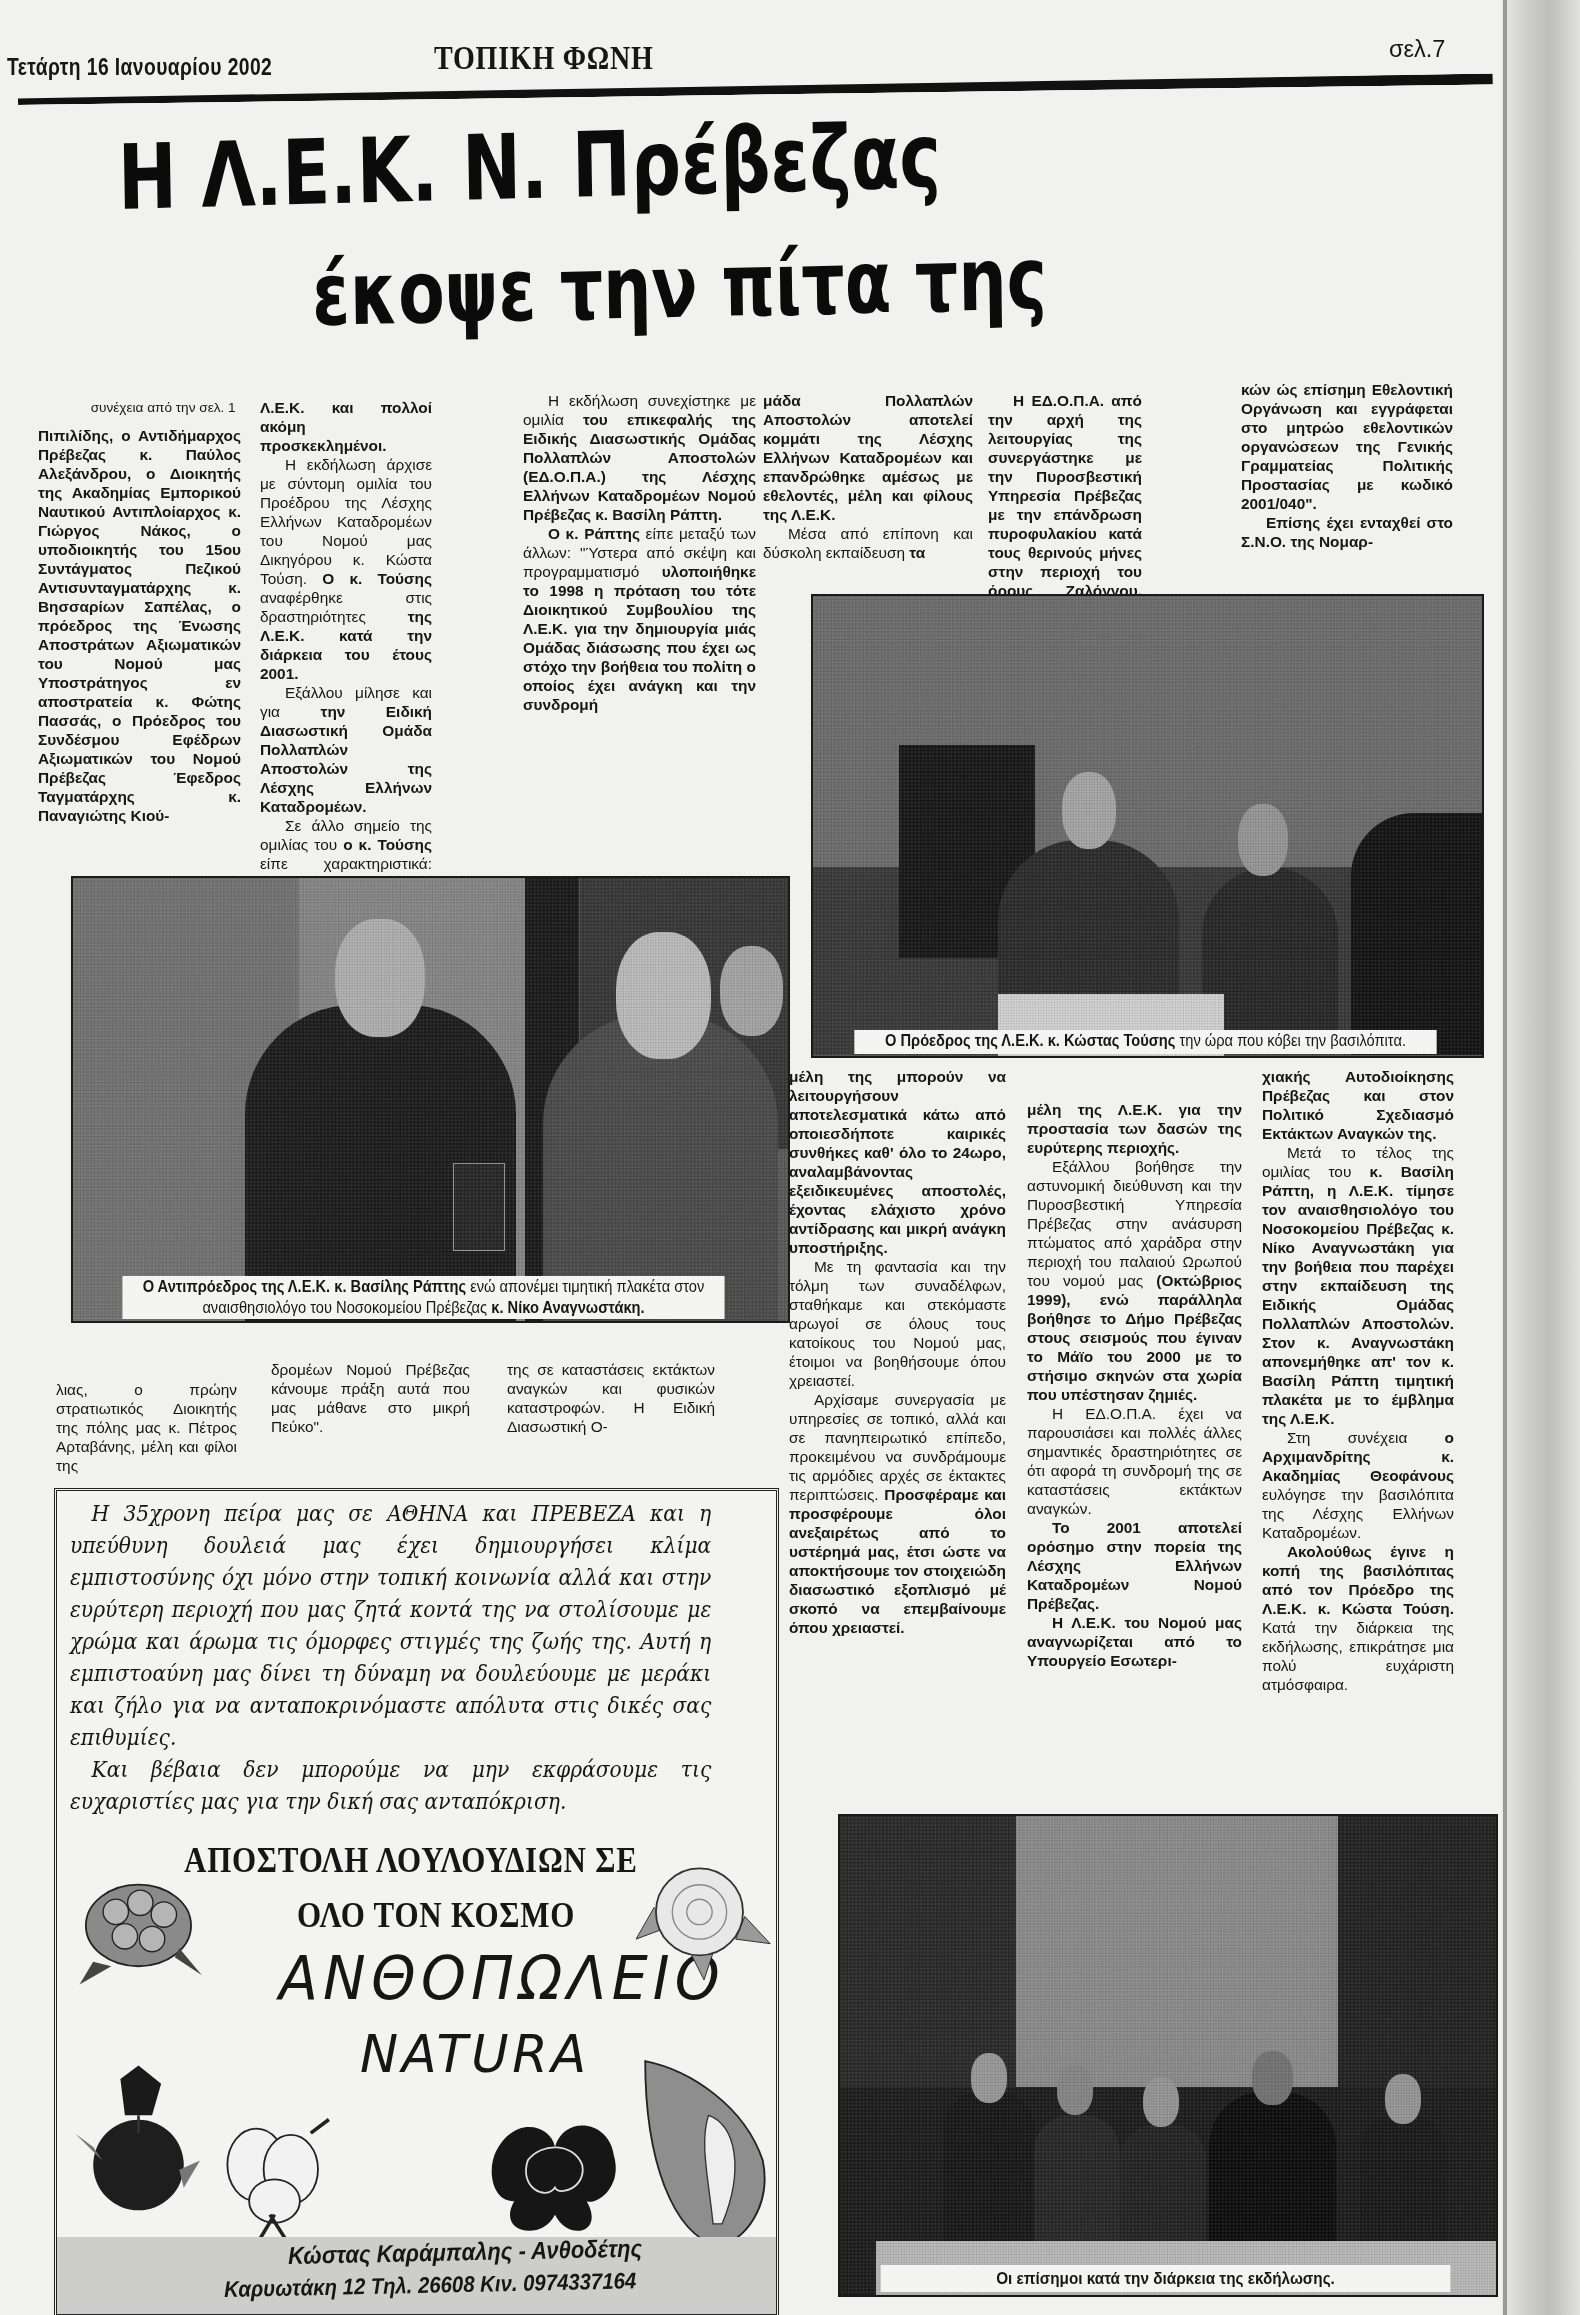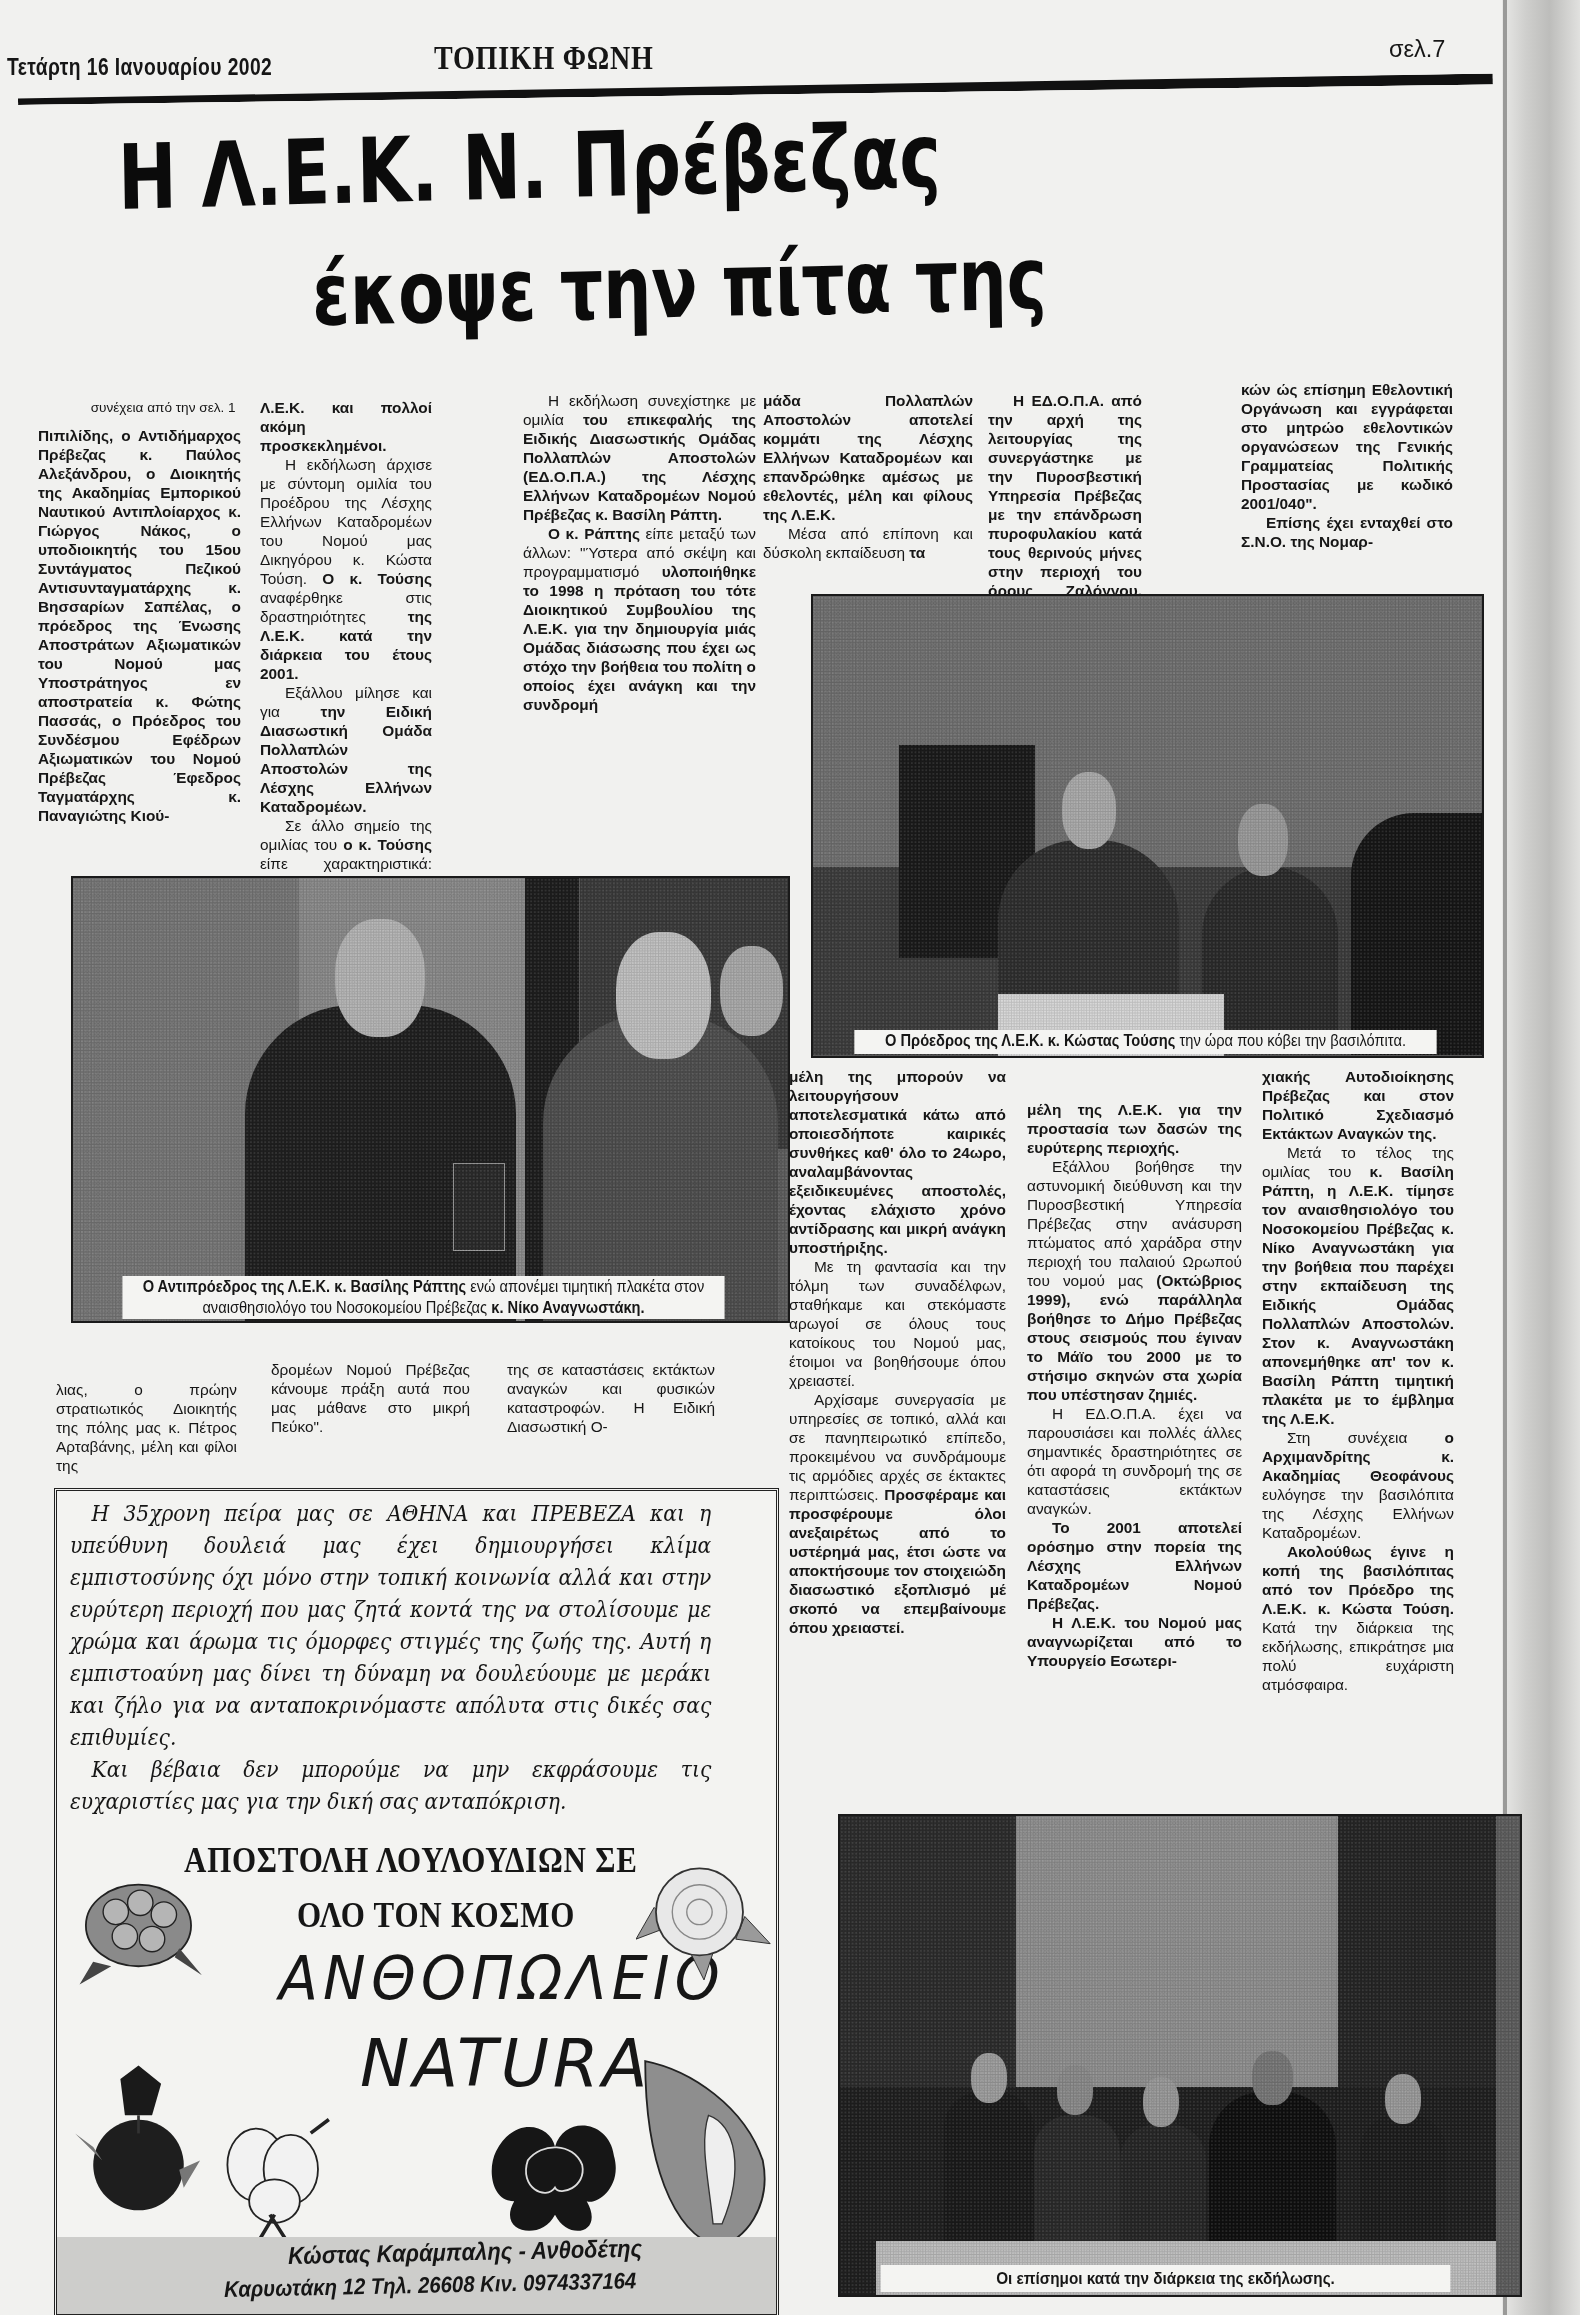--- a/index.html
+++ b/index.html
@@ -49,21 +49,21 @@
   .cap-normal { font-weight: normal; }
 
   
   .ad { position: absolute; left: 54px; top: 1488px; width: 719px; height: 823px; border: 3.6px double #222; background: #f3f3f1; }
   .ad-text { position: absolute; left: 12.7px; top: 7.2px; width: 697px; font-family: "DejaVu Serif", serif; font-style: italic; font-size: 22px; line-height: 32px; text-align: justify; transform: scaleX(0.92); transform-origin: left; }
   .ad-text p { margin: 0; }
   .ad-text p.ind { text-indent: 23.5px; }
   .ad-line1 { font-family: "Liberation Serif", serif; font-weight: bold; font-size: 36px; position: absolute; left: 127px; top: 348px; transform: scaleX(0.86); transform-origin: left; letter-spacing: 0.9px; }
   .ad-line2 { font-family: "Liberation Serif", serif; font-weight: bold; font-size: 36px; position: absolute; left: 240px; top: 403px; transform: scaleX(0.86); transform-origin: left; letter-spacing: 0.9px; }
   .ad-brand1 { position: absolute; left: 222px; top: 452px; font-family: "DejaVu Sans", sans-serif; font-size: 60px; letter-spacing: 5.4px; font-weight: normal; font-style: italic; transform: scaleX(0.95); transform-origin: left; }
-  .ad-brand2 { position: absolute; left: 303px; top: 534px; font-family: "DejaVu Sans", sans-serif; font-size: 66px; letter-spacing: 3.6px; font-style: italic; }
+  .ad-brand2 { position: absolute; left: 303px; top: 534px; font-family: "DejaVu Sans", sans-serif; font-size: 51px; letter-spacing: 3.6px; font-style: italic; }
   .ad-footer { position: absolute; left: 0; right: 0; bottom: 0; height: 77px; background: #cdcdcb; }
   .ad-owner { position: absolute; left: 231px; top: 5.4px; font-style: italic; font-weight: bold; font-size: 24.4px; transform: rotate(-1.2deg) scaleX(0.9); transform-origin: left; }
   .ad-addr { position: absolute; left: 167px; top: 40px; font-style: italic; font-weight: bold; font-size: 22.6px; transform: rotate(-1.2deg) scaleX(0.9); transform-origin: left; }
   .flower { position: absolute; }
 </style>
 </head>
 <body>
 
 <div class="page-edge"></div>
 <div class="edge-line"></div>
@@ -162,21 +162,21 @@
   <p class="ind b">Το 2001 αποτελεί ορόσημο στην πορεία της Λέσχης Ελλήνων Καταδρομέων Νομού Πρέβεζας.</p>
   <p class="ind b">Η Λ.Ε.Κ. του Νομού μας αναγνωρίζεται από το Υπουργείο Εσωτερι-</p>
 </div>
 <div class="col" style="left:1262px; top:1067px; width:192px;">
   <p class="b">χιακής Αυτοδιοίκησης Πρέβεζας και στον Πολιτικό Σχεδιασμό Εκτάκτων Αναγκών της.</p>
   <p class="ind"><span>Μετά το τέλος της ομιλίας του </span><span class="b">κ. Βασίλη Ράπτη, η Λ.Ε.Κ. τίμησε τον αναισθησιολόγο του Νοσοκομείου Πρέβεζας κ. Νίκο Αναγνωστάκη για την βοήθεια που παρέχει στην εκπαίδευση της Ειδικής Ομάδας Πολλαπλών Αποστολών. Στον κ. Αναγνωστάκη απονεμήθηκε απ' τον κ. Βασίλη Ράπτη τιμητική πλακέτα με το έμβλημα της Λ.Ε.Κ.</span></p>
   <p class="ind"><span>Στη συνέχεια </span><span class="b">ο Αρχιμανδρίτης κ. Ακαδημίας Θεοφάνους</span><span> ευλόγησε την βασιλόπιτα της Λέσχης Ελλήνων Καταδρομέων.</span></p>
   <p class="ind"><span class="b">Ακολούθως έγινε η κοπή της βασιλόπιτας από τον Πρόεδρο της Λ.Ε.Κ. κ. Κώστα Τούση.</span><span> Κατά την διάρκεια της εκδήλωσης, επικράτησε μια πολύ ευχάριστη ατμόσφαιρα.</span></p>
 </div>
 
-<div class="photo" style="left:814px; top:1814px; width:656px; height:479px;padding-left:24px;">
+<div class="photo" style="left:814px; top:1814px; width:656px; height:479px;">
   <div class="shape" style="left:0; top:0; width:181px; height:271px; background:#2c2c2c;"></div>
   <div class="shape" style="left:176px; top:0; width:326px; height:271px; background:#8f8f8f;"></div>
   <div class="shape" style="left:498px; top:0; width:158px; height:271px; background:#252525;"></div>
   <div class="shape" style="left:0; top:271px; width:656px; height:208px; background:#1f1f1f;"></div>
   <div class="shape" style="left:104px; top:276px; width:90px; height:154px; background:#1a1a1a; border-radius:36px 36px 0 0;"></div>
   <div class="shape" style="left:131px; top:237px; width:36px; height:50px; background:#9d9d9d; border-radius:45%;"></div>
   <div class="shape" style="left:194px; top:299px; width:86px; height:131px; background:#2a2a2a; border-radius:36px 36px 0 0;"></div>
   <div class="shape" style="left:217px; top:249px; width:36px; height:50px; background:#8a8a8a; border-radius:45%;"></div>
   <div class="shape" style="left:280px; top:308px; width:86px; height:122px; background:#262626; border-radius:36px 36px 0 0;"></div>
   <div class="shape" style="left:303px; top:261px; width:36px; height:50px; background:#999; border-radius:45%;"></div>

